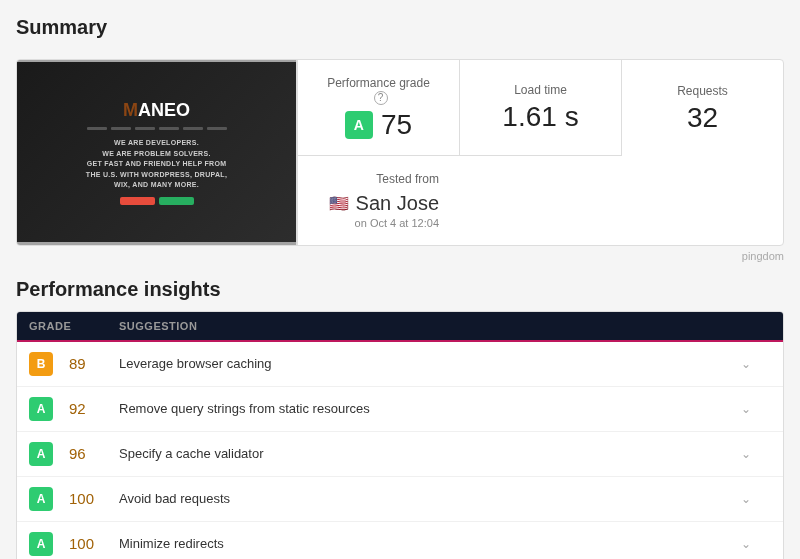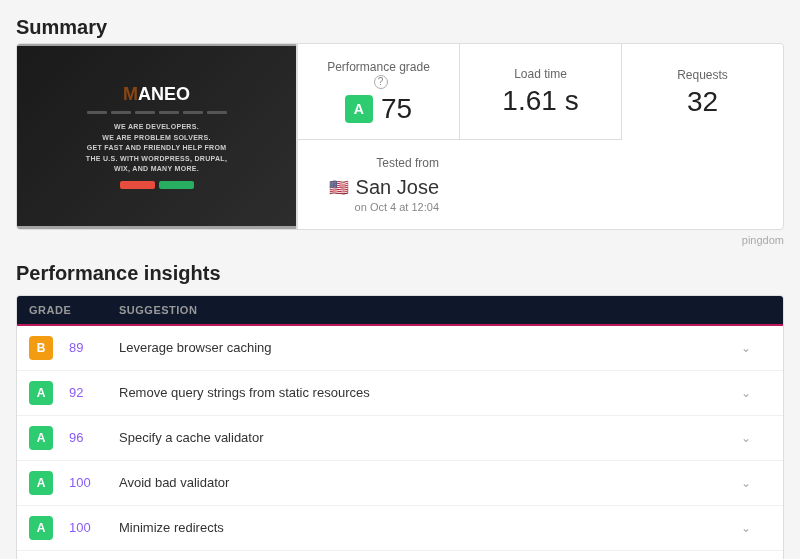--- a/index.html
+++ b/index.html
@@ -11,21 +11,21 @@
     }
     .page-container {
       max-width: 800px;
       margin: 0 auto;
       padding: 16px;
       background: #f5f5f5;
     }
     .section-title {
       font-size: 20px;
       font-weight: 600;
-      margin-bottom: 4px;
+      margin-bottom: 20px;
       color: #222;
     }
     .summary-grid {
       display: grid;
       grid-template-columns: 280px 1fr 1fr 1fr;
       grid-template-rows: auto auto;
       gap: 0;
       background: #fff;
       border: 1px solid #ddd;
       border-radius: 4px;
@@ -226,22 +226,22 @@
       color: #fff;
       font-size: 12px;
       font-weight: 700;
       display: flex;
       align-items: center;
       justify-content: center;
     }
     .insight-grade.green { background: #2ecc71; }
     .insight-grade.yellow { background: #f39c12; }
     .insight-score {
-      font-size: 13px;
-      color: #8b5cf6;
+      font-size: 15px;
+      color: #a16207;
     }
     .insight-suggestion {
       font-size: 13px;
       color: #333;
     }
     .chevron-icon {
       color: #aaa;
       font-size: 12px;
       cursor: pointer;
     }
@@ -342,21 +342,21 @@
     </div>
         <div class="insight-row">
       <div class="insight-grade green">A</div>
       <div class="insight-score">96</div>
       <div class="insight-suggestion">Specify a cache validator</div>
       <div class="chevron-icon">⌄</div>
     </div>
         <div class="insight-row">
       <div class="insight-grade green">A</div>
       <div class="insight-score">100</div>
-      <div class="insight-suggestion">Avoid bad validator</div>
+      <div class="insight-suggestion">Avoid bad requests</div>
       <div class="chevron-icon">⌄</div>
     </div>
         <div class="insight-row">
       <div class="insight-grade green">A</div>
       <div class="insight-score">100</div>
       <div class="insight-suggestion">Minimize redirects</div>
       <div class="chevron-icon">⌄</div>
     </div>
         <div class="insight-row">
       

